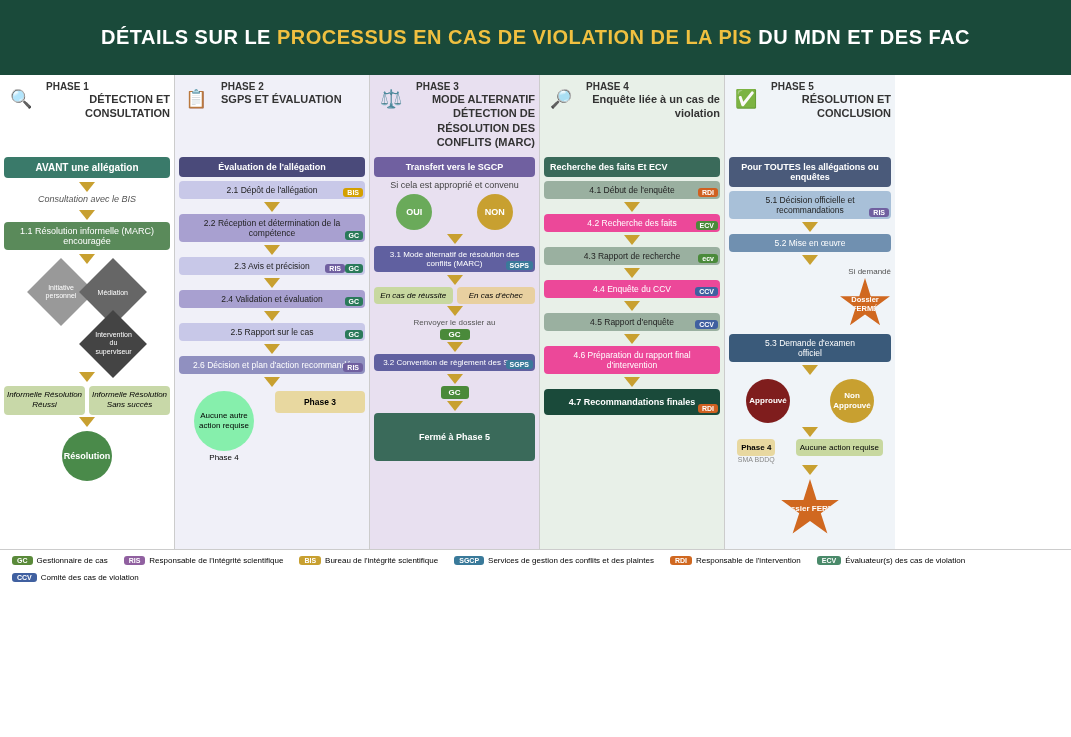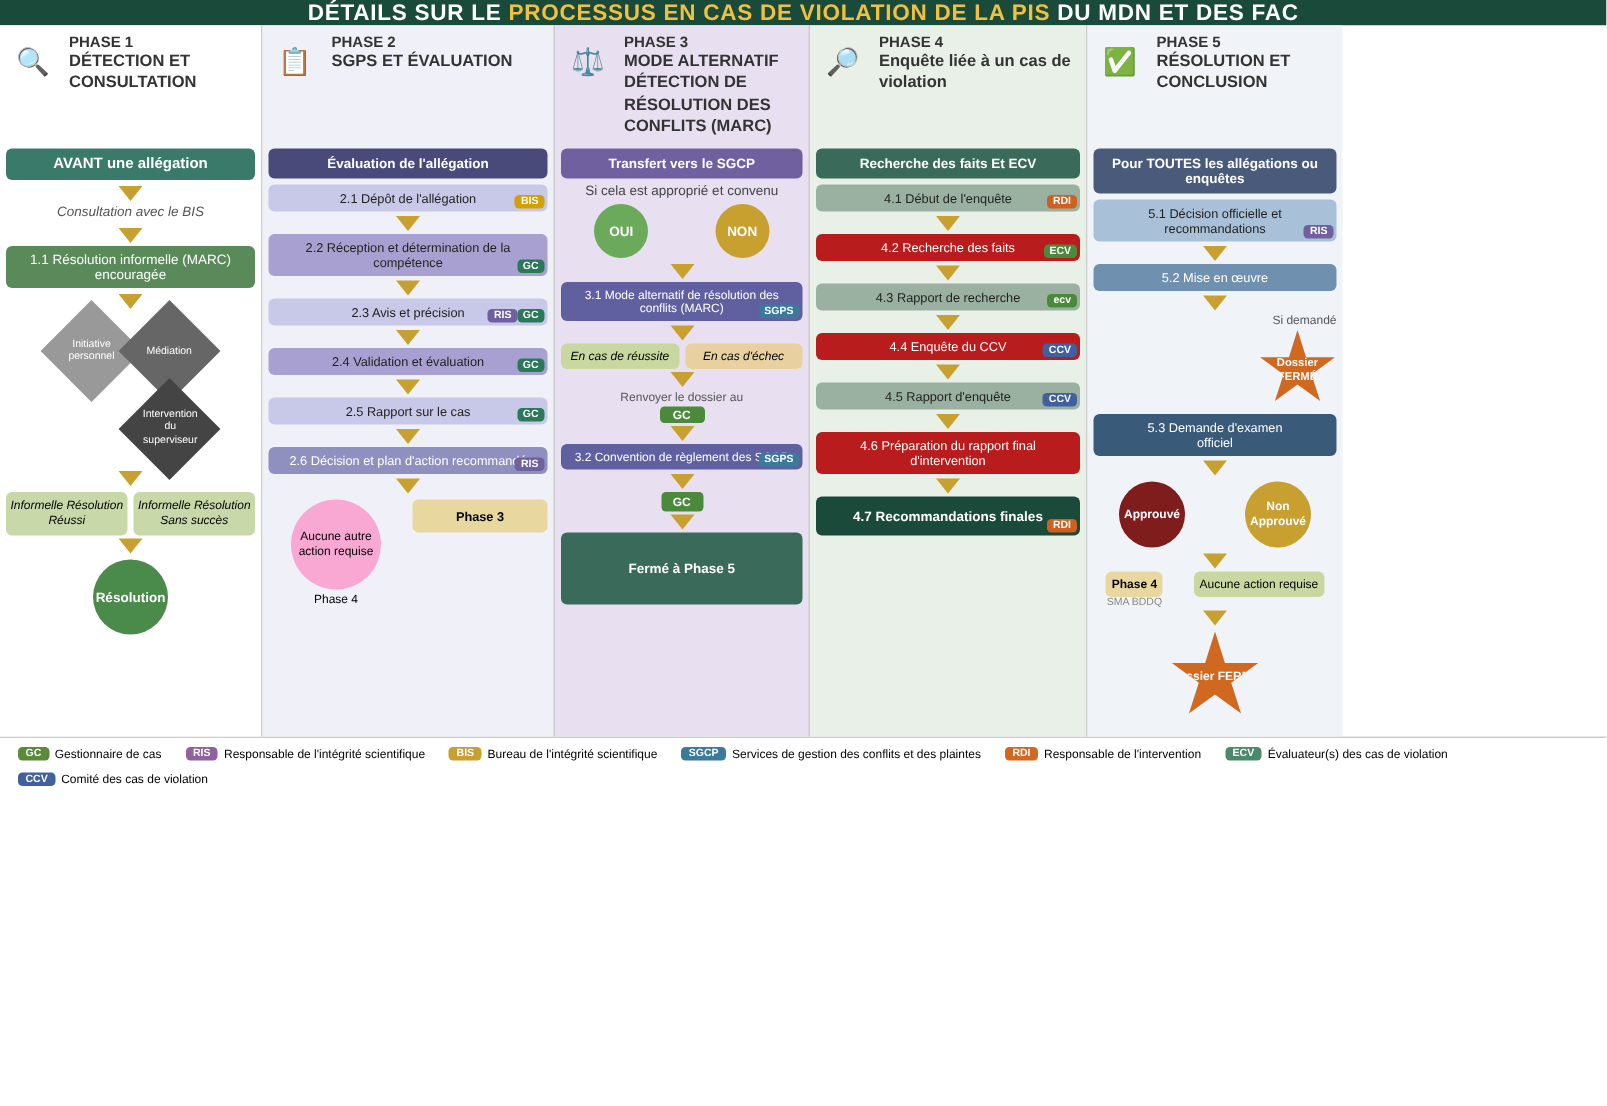--- a/index.html
+++ b/index.html
@@ -9,22 +9,22 @@
       width: 1071px;
       min-height: 737px;
       overflow-x: hidden;
     }
 
     
     .main-header {
       background: #1a4a3a;
       color: #fff;
       text-align: center;
-      padding: 0 20px;
-      font-size: 15px;
+      padding: 26px 20px;
+      font-size: 20px;
       font-weight: bold;
       letter-spacing: 0.5px;
     }
     .main-header span.highlight {
       color: #f0c040;
     }
 
     
     .phases-container {
       display: flex;
@@ -62,20 +62,21 @@
     .phase-num {
       font-size: 10px;
       font-weight: bold;
       color: #333;
     }
     .phase-title {
       font-size: 11px;
       font-weight: bold;
       color: #333;
       line-height: 1.3;
+      text-align: right;
     }
 
     
     .col-p1 { background: #fff; }
     .col-p2 { background: #f0f0f8; }
     .col-p3 { background: #e8e0f0; }
     .col-p4 { background: #e8f0e8; }
     .col-p5 { background: #f0f4f8; }
 
     
@@ -232,21 +233,21 @@
       text-align: center;
       margin-bottom: 3px;
       color: #222;
       position: relative;
     }
     .p4-step-dark {
       background: #1a4a3a;
       color: #fff;
     }
     .p4-step-medium {
-      background: #b91c1c;
+      background: #ec4899;
       color: #fff;
       text-align: center;
     }
 
     .p5-step {
       background: #a8c0d8;
       border-radius: 4px;
       padding: 4px 24px;
       font-size: 8.5px;
       text-align: center;
@@ -311,21 +312,21 @@
       text-align: center;
       margin-bottom: 4px;
     }
     .phase4-header-box {
       background: #3a6a5a;
       color: #fff;
       border-radius: 4px;
       padding: 5px 6px;
       font-size: 9px;
       font-weight: bold;
-      text-align: center;
+      text-align: left;
       margin-bottom: 4px;
     }
     .phase5-header-box {
       background: #4a5a7a;
       color: #fff;
       border-radius: 4px;
       padding: 5px 6px;
       font-size: 9px;
       font-weight: bold;
       text-align: center;
@@ -445,21 +446,21 @@
     <div class="arrow-down"></div>
 
     <div class="step-box step-box-medium" style="position:relative;">
       <span>2.6 Décision et plan d'action recommandé</span>
       <span class="relabel-badge badge-purple">RIS</span>
     </div>
     <div class="arrow-down"></div>
 
     <div style="display:flex; gap:6px; justify-content:space-between; align-items:flex-start; margin-top:4px;">
       <div style="flex:1; text-align:center;">
-        <div style="width:60px;height:60px;border-radius:50%;background:#f9a8d4;display:flex;align-items:center;justify-content:center;font-size:8px;text-align:center;margin:0 auto;line-height:1.3;">Aucune
+        <div style="width:60px;height:60px;border-radius:50%;background:#86efac;display:flex;align-items:center;justify-content:center;font-size:8px;text-align:center;margin:0 auto;line-height:1.3;">Aucune
 autre
 action
 requise</div>
         <div style="font-size:8px;margin-top:2px;">Phase 4</div>
       </div>
       <div style="flex:1; text-align:center;">
         <div style="background:#e8d8a0;border-radius:4px;padding:6px 4px;font-size:8.5px;font-weight:bold;">Phase 3</div>
       </div>
     </div>
   </div>

